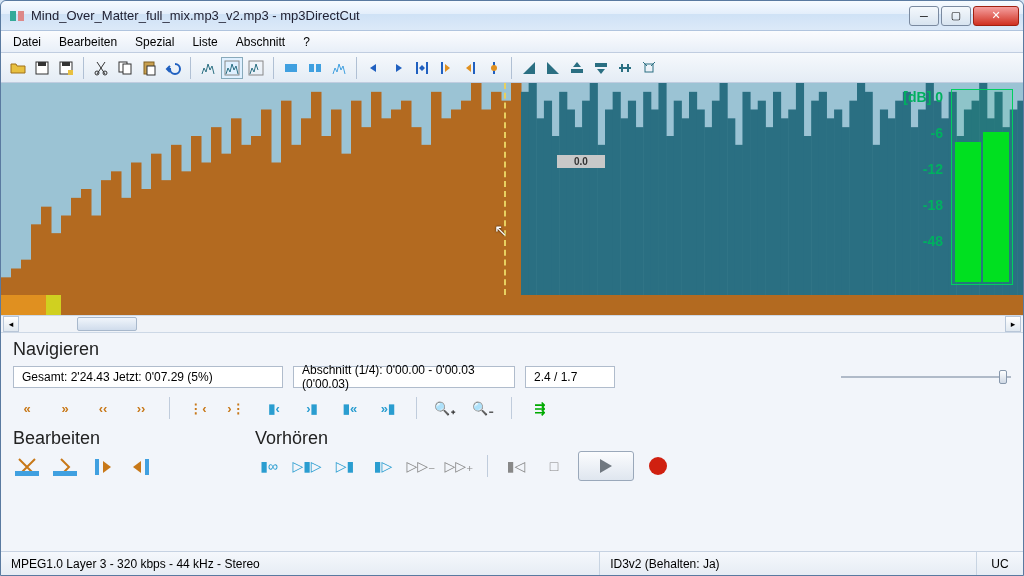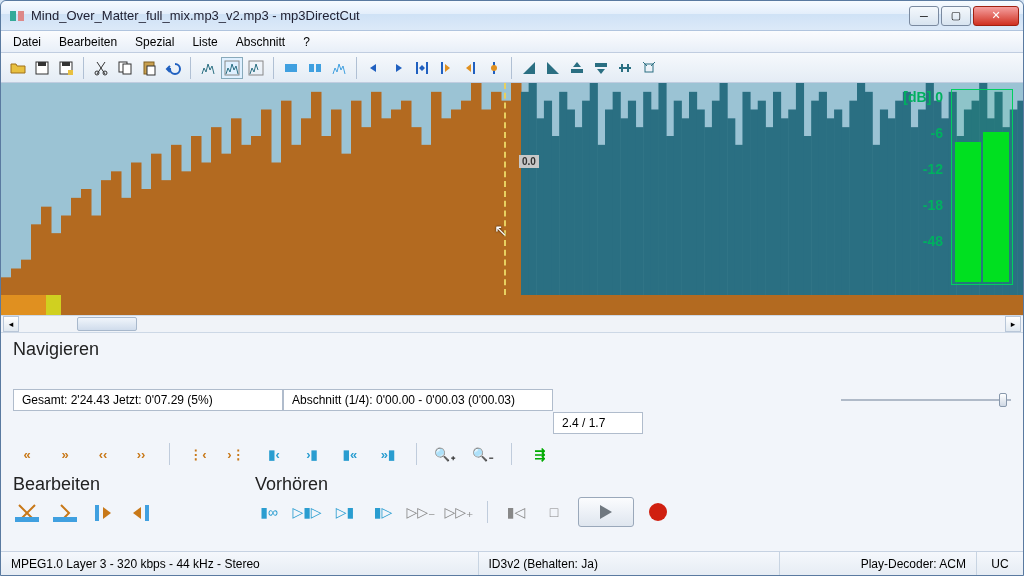--- a/index.html
+++ b/index.html
@@ -25,39 +25,39 @@
 .vu-bar { width: 26px; background: #00e020; height: 140px; }
 .overview { height: 20px; background: #b36a20; display: flex; }
 .overview .sel { width: 45px; height: 100%; background: #e09020; }
 .overview .rest { width: 15px; height: 100%; background: #d0d020; }
 .scrollbar-h { height: 18px; background: #f0f3f8; border-top: 1px solid #cdd8e6; border-bottom: 1px solid #cdd8e6; display: flex; align-items: center; padding: 0 2px; }
 .scroll-arrow { width: 16px; height: 16px; border: 1px solid #b8c6d8; background: linear-gradient(#fff,#e0e8f0); font-size: 9px; display: flex; align-items: center; justify-content: center; }
 .scroll-track { flex: 1; height: 14px; position: relative; margin: 0 2px; }
 .scroll-thumb { position: absolute; left: 56px; width: 60px; height: 14px; background: linear-gradient(#f0f5fb,#d0dcec); border: 1px solid #a8b8cc; border-radius: 2px; }
 .controls { flex: 1; background: #f2f5fa; padding: 6px 12px 4px 12px; display: flex; flex-direction: column; gap: 4px; }
 .section-label { font-size: 18px; color: #222; margin-bottom: 2px; }
-.row-fields { display: flex; align-items: center; }
+.row-fields { display: flex; gap: 10px; align-items: center; }
 .field { background: #fff; border: 1px solid #b0bccc; padding: 3px 8px; height: 22px; display: flex; align-items: center; }
-.field.small { width: 90px; margin-top: 46px; }
+.field.small { width: 90px; }
 .slider { width: 170px; height: 20px; position: relative; }
 .slider .track { position: absolute; top: 9px; left: 0; right: 0; height: 2px; background: #b0bac8; }
 .slider .thumb { position: absolute; top: 3px; right: 4px; width: 8px; height: 14px; background: linear-gradient(#fff,#cfd8e4); border: 1px solid #8898ac; border-radius: 2px; }
 .icon-row { display: flex; align-items: center; gap: 10px; padding: 4px 0; }
 .vsep { width: 1px; height: 22px; background: #c0ccdc; margin: 0 4px; }
 .navbtn, .editbtn, .playbtn { width: 28px; height: 24px; display: flex; align-items: center; justify-content: center; color: #2a6; font-size: 14px; }
 .navbtn { color: #c87818; font-weight: bold; font-size: 13px; }
 .edit-section { display: flex; gap: 100px; }
 .playback { display: flex; align-items: center; gap: 10px; }
 .bigplay { width: 56px; height: 30px; border: 1px solid #9aa8ba; background: linear-gradient(#fbfcfe,#dfe6ef); border-radius: 3px; display: flex; align-items: center; justify-content: center; }
 .rec { width: 18px; height: 18px; border-radius: 50%; background: #d02010; }
 .statusbar { height: 24px; background: linear-gradient(#f5f8fc,#e6ecf4); border-top: 1px solid #c6d2e2; display: flex; align-items: center; font-size: 12px; }
 .statusbar .cell { padding: 0 10px; border-right: 1px solid #c8d4e2; height: 100%; display: flex; align-items: center; }
 .statusbar .cell:last-child { border-right: none; }
 .cursor-arrow { position: absolute; left: 493px; top: 138px; font-size: 16px; color: #fff; text-shadow: 0 0 2px #000; pointer-events: none; }
-.gain-tag { position: absolute; left: 518px; top: 72px; background: #c8c8c8; color: #333; font-size: 10px; padding: 1px 3px; font-weight: bold; }
+.gain-tag { position: absolute; left: 556px; top: 72px; background: #c8c8c8; color: #333; font-size: 10px; padding: 1px 17px; font-weight: bold; }
 </style>
 </head>
 <body>
 
 <div class="window">
 
   <div class="titlebar">
     <span class="appicon">
       <svg viewBox="0 0 16 16">
           <rect x="1" y="3" width="6" height="10" fill="#3a9"></rect>
@@ -379,21 +379,21 @@
     <div class="scroll-track">
       <div class="scroll-thumb"></div>
     </div>
     <div class="scroll-arrow">▸</div>
   </div>
 
   <div class="controls">
     <div class="section-label">Navigieren</div>
     <div class="row-fields">
       <div class="field" style="width:270px">Gesamt: 2'24.43   Jetzt: 0'07.29   (5%)</div>
-      <div class="field" style="width:270px">Abschnitt (1/4): 0'00.00 - 0'00.03 (0'00.03)</div>
+      <div class="field" style="width:222px">Abschnitt (1/4): 0'00.00 - 0'00.03 (0'00.03)</div>
       <div class="field small">2.4 / 1.7</div>
       <div style="flex:1"></div>
       <div class="slider">
         <div class="track"></div>
           <div class="thumb"></div>
       </div>
     </div>
 
     <div class="icon-row">
       <div class="navbtn">«</div>
@@ -465,17 +465,16 @@
               <div class="rec"></div>
             </div>
         </div>
       </div>
     </div>
   </div>
 
   <div class="statusbar">
     <div class="cell" style="flex:1.3">MPEG1.0 Layer 3 - 320 kbps - 44 kHz - Stereo</div>
     <div class="cell" style="flex:0.8">ID3v2 (Behalten: Ja)</div>
-    <div class="cell" style="flex:0.5;justify-content:flex-end">Play-Decoder: ACM</div>
     <div class="cell" style="width:46px;justify-content:center">UC</div>
   </div>
 
 </div>
 
 </body></html>

